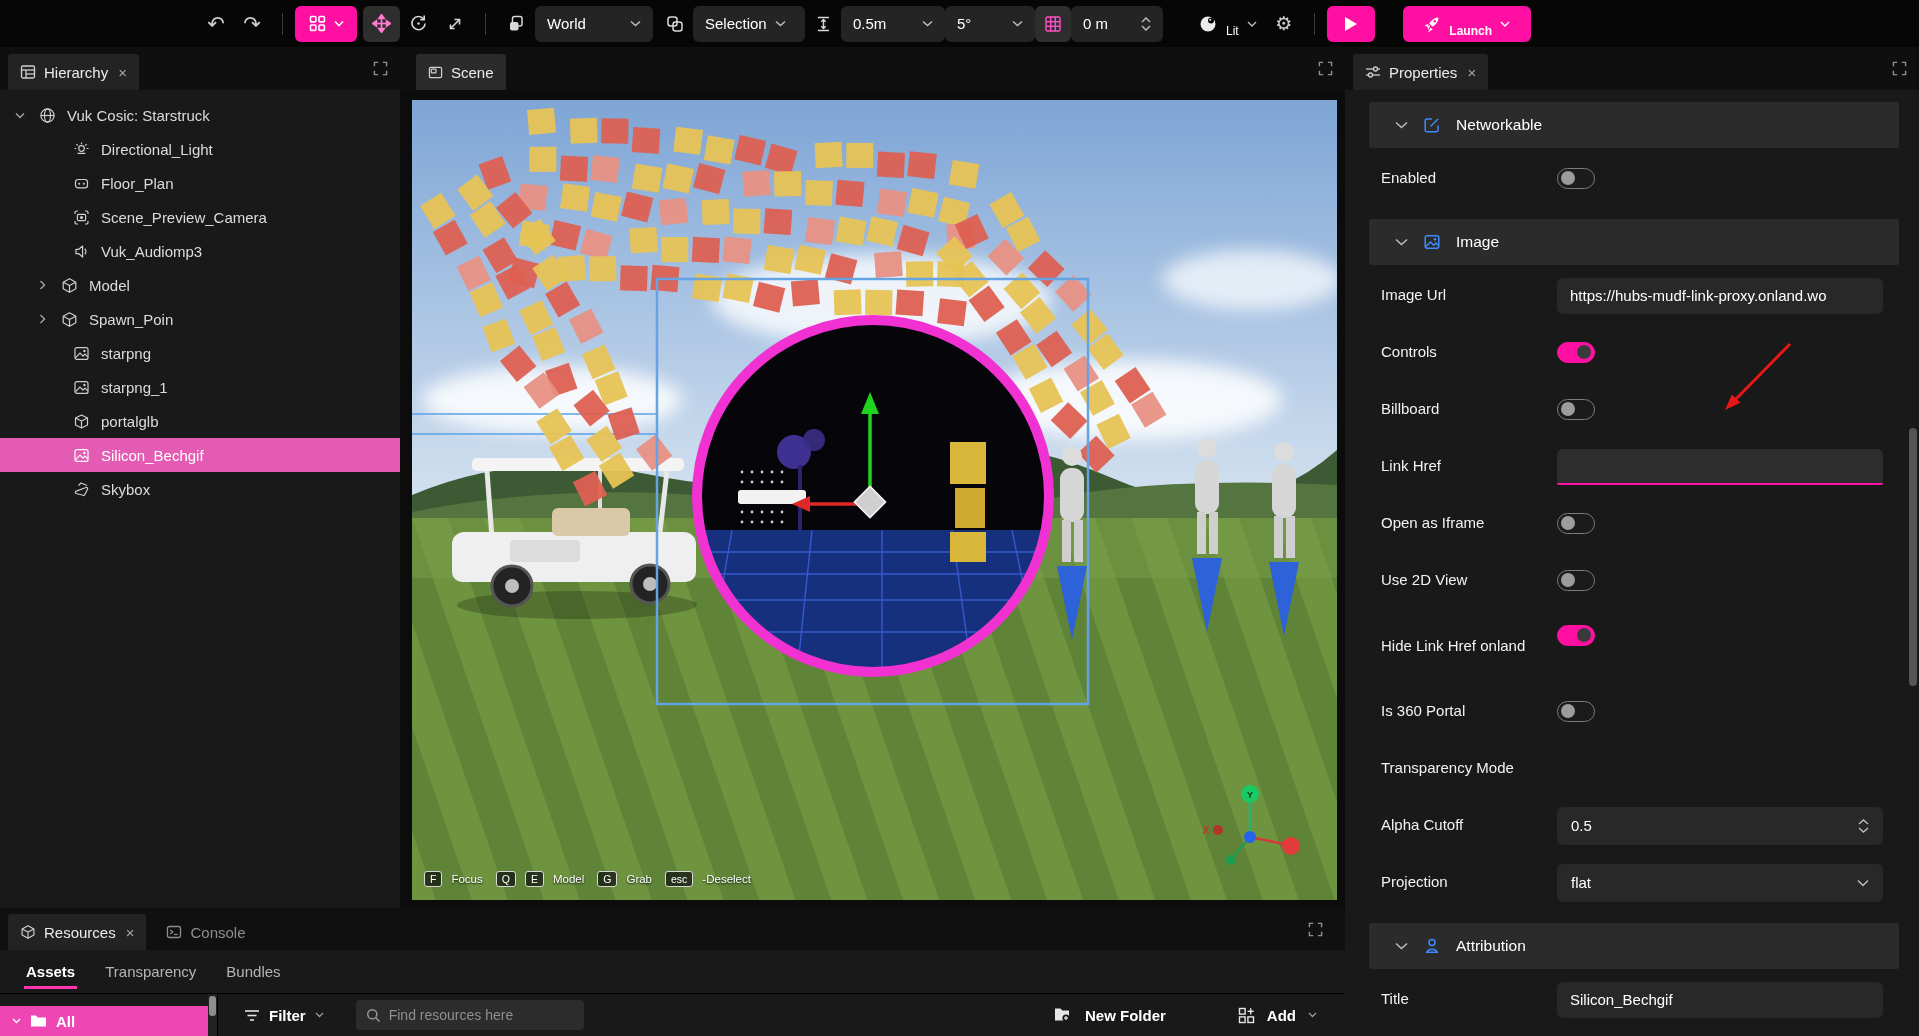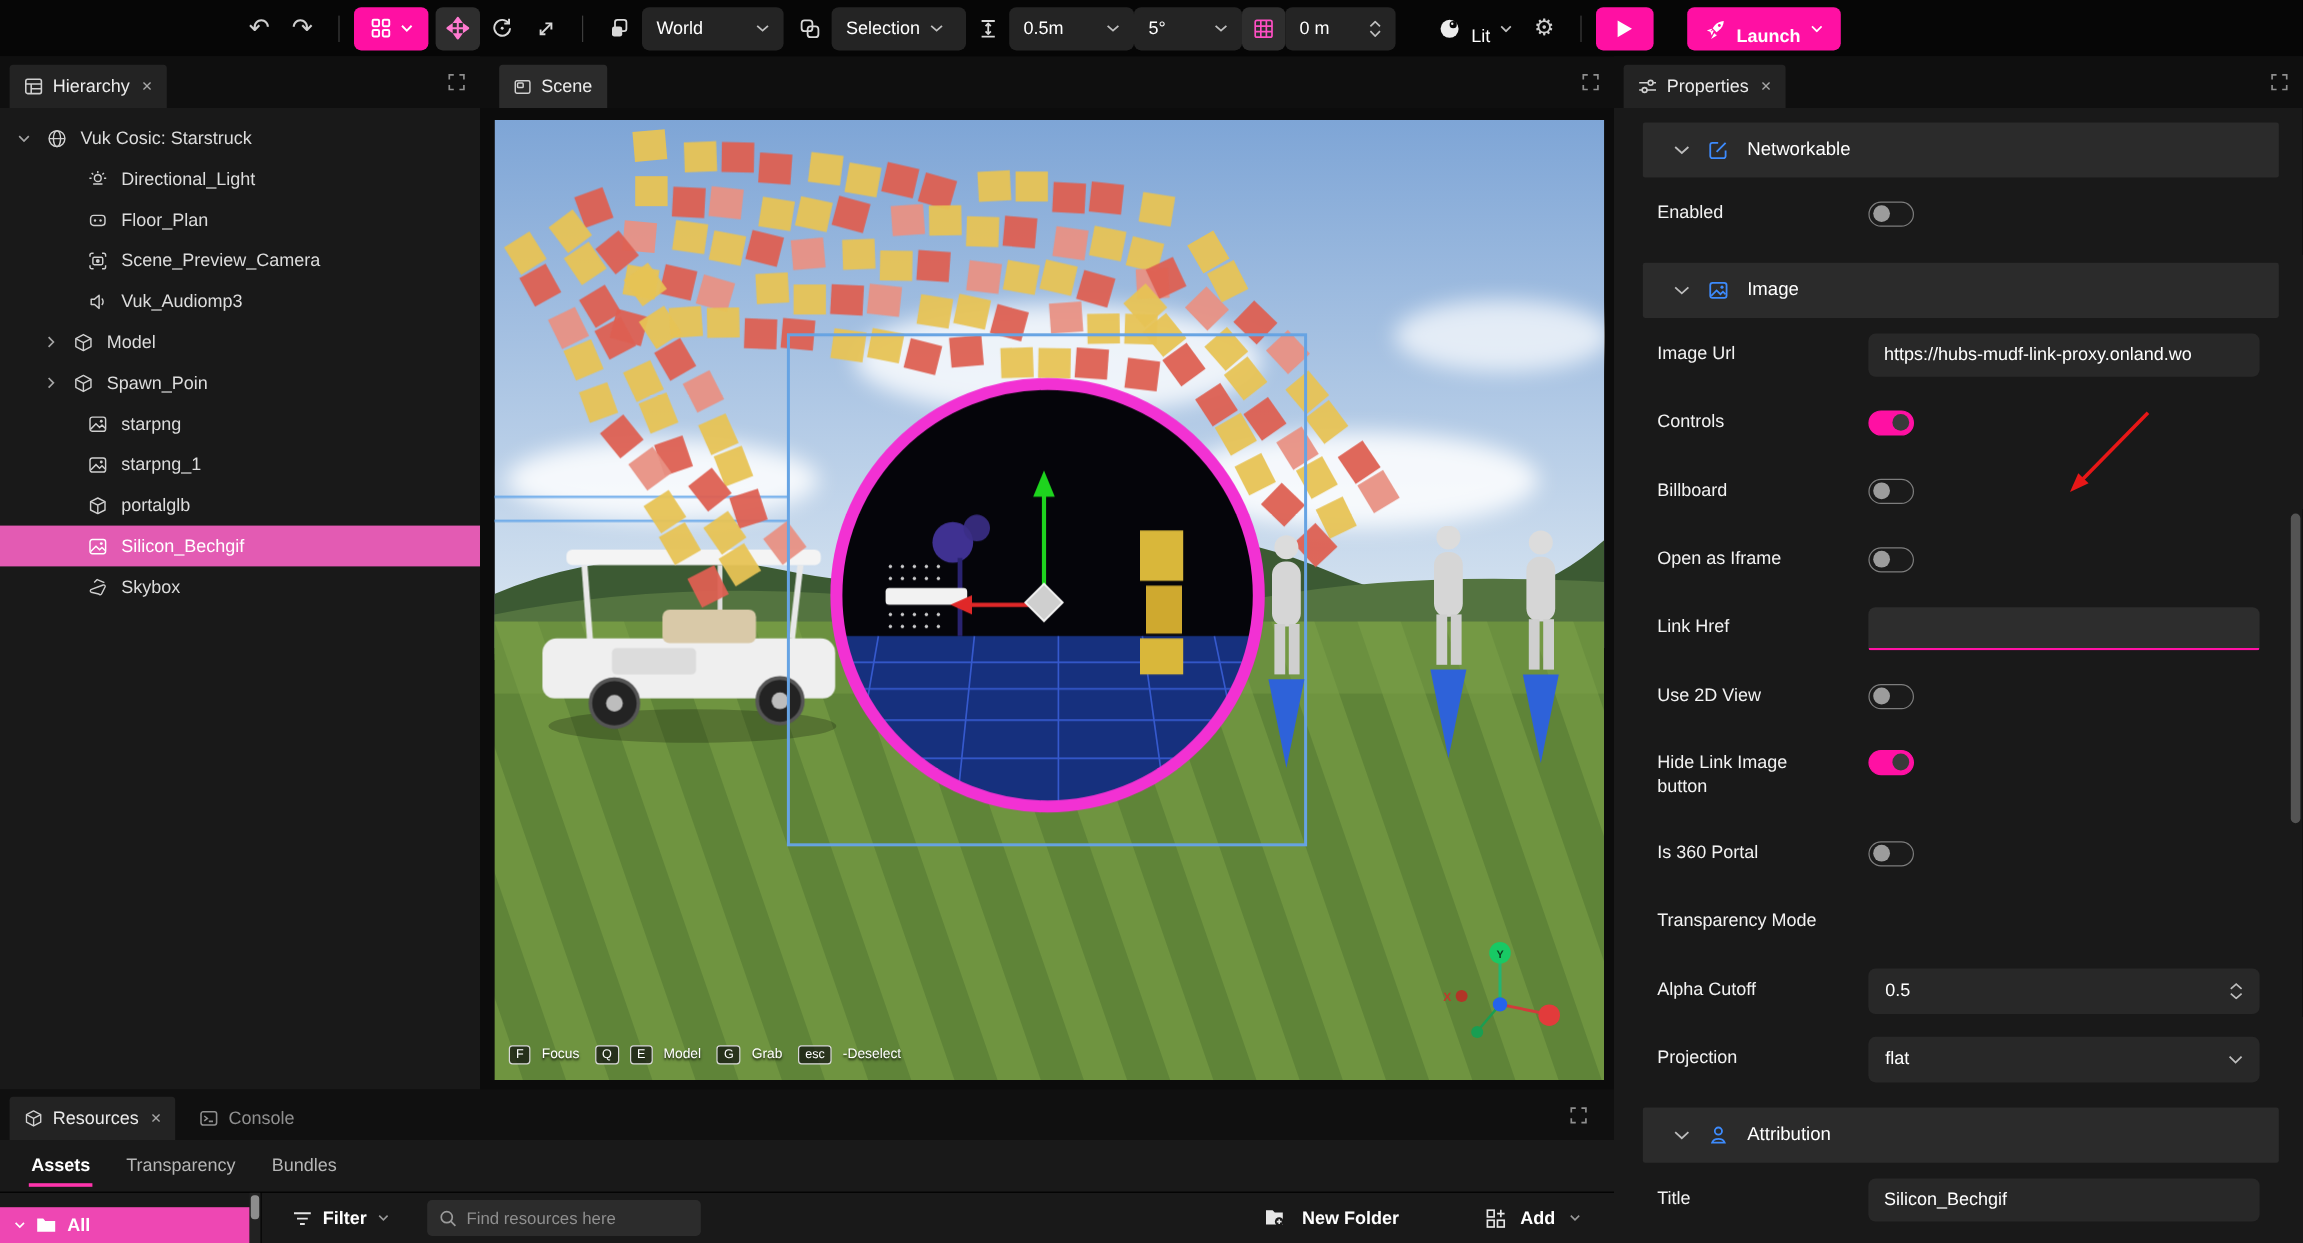--- a/index.html
+++ b/index.html
@@ -11,21 +11,21 @@
 
   
   #topbar { position:absolute; left:0; top:0; width:1919px; height:47px; background:#060606;
             display:flex; align-items:center; }
   .tb-div { width:1px; height:22px; background:#3c3c3c; margin:0 12px; }
   .tb-btn { height:36px; min-width:36px; border-radius:6px; display:flex; align-items:center;
             justify-content:center; gap:8px; padding:0 9px; cursor:pointer; }
   .tb-dd  { background:#242424; color:#fff; font-size:15px; padding:0 12px; }
   .tb-dark{ background:#2e2e2e; }
   .tb-pink{ background:#ff10a3; }
-  .tb-txt { font-size:15px; color:#fff;margin-top:14px; }
+  .tb-txt { font-size:12px; color:#fff;margin-top:14px; }
   .chev   { flex:none; }
   .glyph  { font-size:21px; color:#cfcfcf; line-height:1; }
 
   
   .tabstrip { height:43px; background:#0f0f0f; display:flex; align-items:flex-end; position:relative; }
   .tab { height:36px; display:flex; align-items:center; gap:8px; padding:0 12px; margin-left:8px;
          background:#232323; color:#ececec; font-size:15px; border-radius:3px 3px 0 0; }
   .tab.inactive { background:transparent; color:#8f8f8f; }
   .tab .x { color:#a8a8a8; font-size:15px; margin-left:2px; }
   .fsbtn { margin-left:auto; margin-right:12px; align-self:center; }
@@ -887,39 +887,39 @@
           <span class="toggle on"></span>
         </span>
     </div>
     <div class="prow">
       <span class="plabel">Billboard</span>
       <span class="pctl">
           <span class="toggle"></span>
         </span>
     </div>
     <div class="prow">
+      <span class="plabel">Link Href</span>
+      <span class="pctl">
+          <input class="pinput pinkline" readonly="" value="" style="">
+        </span>
+    </div>
+    <div class="prow">
       <span class="plabel">Open as Iframe</span>
       <span class="pctl">
           <span class="toggle"></span>
         </span>
     </div>
     <div class="prow">
-      <span class="plabel">Link Href</span>
-      <span class="pctl">
-          <input class="pinput pinkline" readonly="" value="" style="">
-        </span>
-    </div>
-    <div class="prow">
       <span class="plabel">Use 2D View</span>
       <span class="pctl">
           <span class="toggle"></span>
         </span>
     </div>
     <div class="prow" style="min-height:74px;">
-      <span class="plabel" style="width:150px; margin-right:26px;">Hide Link Image button</span>
+      <span class="plabel" style="width:150px; margin-right:26px;">Hide Link Href onland</span>
       <span class="pctl" style="align-self:flex-start; margin-top:16px;">
           <span class="toggle on"></span>
         </span>
     </div>
     <div class="prow">
       <span class="plabel">Is 360 Portal</span>
       <span class="pctl">
           <span class="toggle"></span>
         </span>
     </div>

